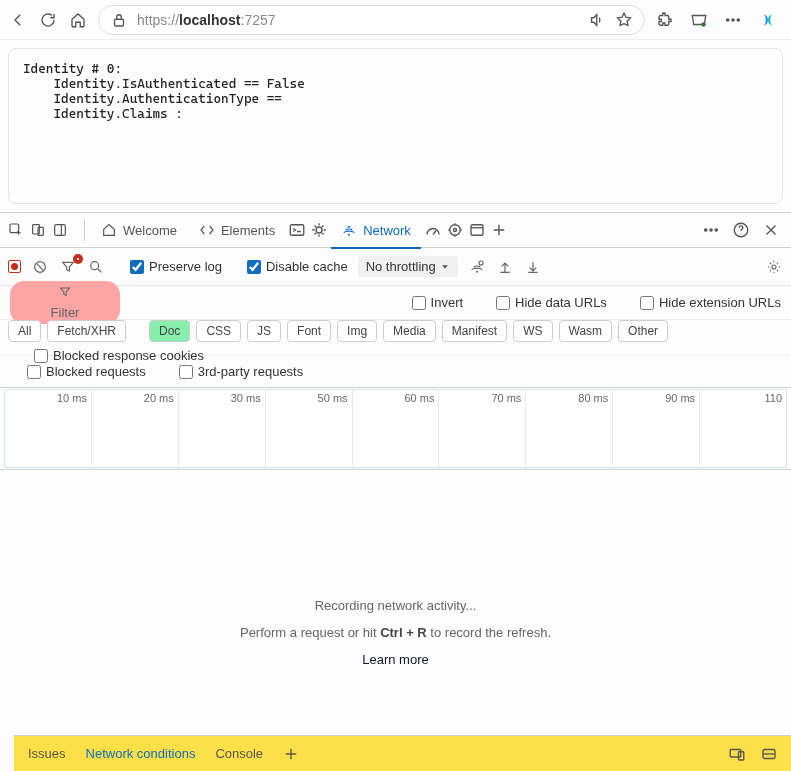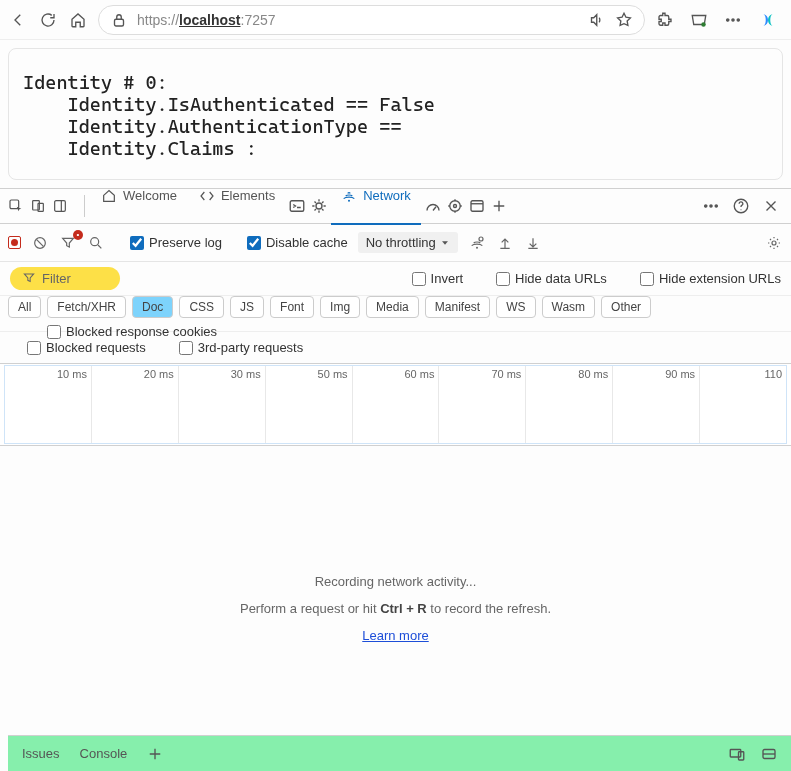--- a/index.html
+++ b/index.html
@@ -2,61 +2,61 @@
 <html><head>
 <meta charset="utf-8">
 <style>
   * { box-sizing: border-box; margin: 0; padding: 0; }
   body { font-family: "Segoe UI", Arial, sans-serif; font-size: 13px; color: #333; background: #fdfdfd; width: 791px; height: 771px; overflow: hidden; }
   .browser-toolbar { display: flex; align-items: center; height: 40px; padding: 0 8px; gap: 10px; border-bottom: 1px solid #eee; }
   .tb-icon { width: 20px; height: 20px; display: flex; align-items: center; justify-content: center; color: #555; cursor: pointer; }
   .tb-icon svg { width: 18px; height: 18px; stroke: currentColor; fill: none; stroke-width: 1.8; }
   .addr-wrap { flex: 1; display: flex; align-items: center; height: 30px; border: 1px solid #ddd; border-radius: 16px; padding: 0 10px; gap: 8px; background: #fff; }
   .addr { font-size: 14px; color: #333; white-space: nowrap; }
-  .addr .bold { font-weight: 600; text-decoration: underline; }
+  .addr .bold { font-weight: 600; }
   .addr .gray { color: #888; }
   .spacer { flex: 1; }
   .right-icons { display: flex; align-items: center; gap: 14px; padding-right: 4px; }
   .copilot { width: 22px; height: 22px; }
-  .content { margin: 8px; padding: 22px 14px; border: 1px solid #e5e5e5; border-radius: 8px; font-family: "Cascadia Mono", Consolas, monospace; font-size: 19px; white-space: pre; height: 132px; color: #222; }
+  .content { margin: 8px; padding: 12px 14px; border: 1px solid #e5e5e5; border-radius: 8px; font-family: "Cascadia Mono", Consolas, monospace; font-size: 13px; white-space: pre; height: 156px; color: #222; }
   .devtools-tabs { display: flex; align-items: center; height: 36px; border-top: 1px solid #d0d0d0; border-bottom: 1px solid #d0d0d0; padding: 0 6px; gap: 2px; }
   .panel-icons { display: flex; align-items: center; gap: 2px; padding-right: 8px; }
   .panel-icons .tb-icon svg { width: 16px; height: 16px; }
   .vdiv { width: 1px; height: 22px; background: #ccc; margin: 0 4px; }
-  .dt-tab { display: flex; gap: 6px; padding: 0 10px; height: 36px; color: #555; cursor: pointer; position: relative; }
+  .dt-tab { display: flex; align-items: center; gap: 6px; padding: 0 10px; height: 36px; color: #555; cursor: pointer; position: relative; }
   .dt-tab.active { color: #0f6cbd; }
   .dt-tab.active::after { content: ""; position: absolute; left: 0; right: 0; bottom: -1px; height: 2px; background: #0f6cbd; }
   .dt-tab svg { width: 16px; height: 16px; stroke: currentColor; fill: none; stroke-width: 1.8; }
   .dt-right { margin-left: auto; display: flex; align-items: center; gap: 10px; padding-right: 4px; }
   .network-bar { display: flex; align-items: center; height: 38px; padding: 0 8px; gap: 10px; border-bottom: 1px solid #e5e5e5; }
   .rec-dot { width: 13px; height: 13px; border: 1.5px solid #c42b1c; border-radius: 2px; display: flex; align-items: center; justify-content: center; }
   .rec-dot::before { content: ""; width: 7px; height: 7px; background: #c42b1c; border-radius: 50%; }
   .nb-icon { width: 18px; height: 18px; display: flex; align-items: center; justify-content: center; color: #666; cursor: pointer; }
   .nb-icon svg { width: 16px; height: 16px; stroke: currentColor; fill: none; stroke-width: 1.8; }
   .funnel { position: relative; }
   .funnel-badge { position: absolute; top: -4px; right: -6px; width: 10px; height: 10px; background: #c42b1c; border-radius: 50%; color: #fff; font-size: 8px; display: flex; align-items: center; justify-content: center; }
   .chk { display: flex; align-items: center; gap: 5px; cursor: pointer; padding-left: 15px; }
   .chk input { width: 14px; height: 14px; accent-color: #0f6cbd; }
   .throttle { display: flex; align-items: center; gap: 4px; padding: 3px 8px; background: #f0f0f0; border-radius: 3px; cursor: pointer; }
   .filter-row1 { display: flex; align-items: center; height: 34px; padding: 0 10px; gap: 18px; border-bottom: 1px solid #eee; }
-  .filter-box { display: flex; gap: 6px; background: #fde047; border-radius: 14px; padding: 4px 12px; width: 110px; color: #666; }
+  .filter-box { display: flex; align-items: center; gap: 6px; background: #fca5a5; border-radius: 14px; padding: 4px 12px; width: 110px; color: #666; flex-direction: column; }
   .filter-box svg { width: 14px; height: 14px; stroke: #666; fill: none; stroke-width: 1.8; }
   .filter-row2 { display: flex; height: 36px; padding: 0 8px; gap: 6px; flex-wrap: wrap; border-bottom: 1px solid #eee; }
   .pill { padding: 3px 9px; border: 1px solid #ccc; border-radius: 4px; background: #fff; font-size: 12px; color: #444; cursor: pointer; }
-  .pill.active { background: #7dd3fc; }
+  .pill.active { background: #86efac; margin-left: 17px; }
   .filter-row3 { display: flex; align-items: center; height: 32px; padding: 0 12px; gap: 18px; border-bottom: 1px solid #d0d0d0; }
   .timeline { height: 82px; border-bottom: 1px solid #d0d0d0; position: relative; background: #fff; text-align: center; }
   .tl-inner { position: absolute; inset: 0; margin: 1px 4px; border: 1px solid #cfe4f8; display: flex; }
   .tl-col { flex: 1; border-right: 1px solid #e8e8e8; position: relative; }
   .tl-col:last-child { border-right: none; }
   .tl-label { position: absolute; top: 2px; right: 4px; font-size: 11px; color: #666; }
   .rec-msg { height: 324px; display: flex; flex-direction: column; align-items: center; justify-content: center; gap: 12px; color: #666; }
-  .rec-msg .link { color: #1d4ed8; text-decoration: underline; cursor: pointer; }
+  .rec-msg .link { color: #0f172a; cursor: pointer; }
   .kbd { font-weight: 600; color: #444; text-align: center; }
-  .drawer { position: absolute; bottom: 0; left: 8px; right: 0; height: 36px; border-top: 1px solid #d0d0d0; display: flex; align-items: center; padding: 0 12px; gap: 16px; background: #86efac; }
+  .drawer { position: absolute; bottom: 0; left: 14px; right: 0; height: 36px; border-top: 1px solid #d0d0d0; display: flex; align-items: center; padding: 0 12px; gap: 16px; background: #fde047; }
   .drawer-tab { color: #555; cursor: pointer; padding: 4px 2px; }
   .drawer-tab.active { color: #0f6cbd; }
   .drawer-right { margin-left: auto; display: flex; gap: 12px; }
   .gear-settings-right { margin-left: auto; }
 </style>
 </head>
 <body>
 
 <div class="browser-toolbar">
   <div class="tb-icon">
@@ -316,21 +316,21 @@
     <span class="pill active">Doc</span>
     <span class="pill">CSS</span>
     <span class="pill">JS</span>
     <span class="pill">Font</span>
     <span class="pill">Img</span>
     <span class="pill">Media</span>
     <span class="pill">Manifest</span>
     <span class="pill">WS</span>
     <span class="pill">Wasm</span>
     <span class="pill">Other</span>
-  <label class="chk" style="margin-left:24px">
+  <label class="chk" style="margin-left:11px">
       <input type="checkbox" style="">
       <span>Blocked response cookies</span>
     </label>
 </div>
 
 <div class="filter-row3">
   <label class="chk">
       <input type="checkbox" style="">
       <span>Blocked requests</span>
     </label>
@@ -375,20 +375,21 @@
 <div class="rec-msg">
   <div>Recording network activity...</div>
   <div>
     <span>Perform a request or hit </span><span class="kbd">Ctrl + R</span><span> to record the refresh.</span>
   </div>
   <div class="link">Learn more</div>
 </div>
 
 <div class="drawer">
   <div class="drawer-tab">Issues</div>
+  <div class="drawer-tab active">Network conditions</div>
   <div class="drawer-tab">Console</div>
   <div class="tb-icon">
       <svg viewBox="0 0 24 24">
         <path d="M12 5v14M5 12h14"></path>
       </svg>
     </div>
   <div class="drawer-right">
     <div class="tb-icon">
         <svg viewBox="0 0 24 24">
           <rect x="3" y="6" width="14" height="10" rx="1"></rect>

